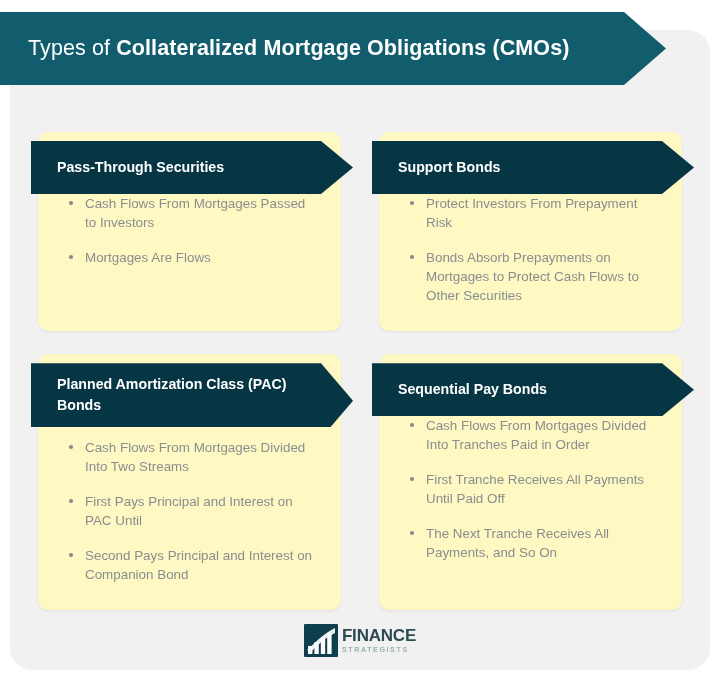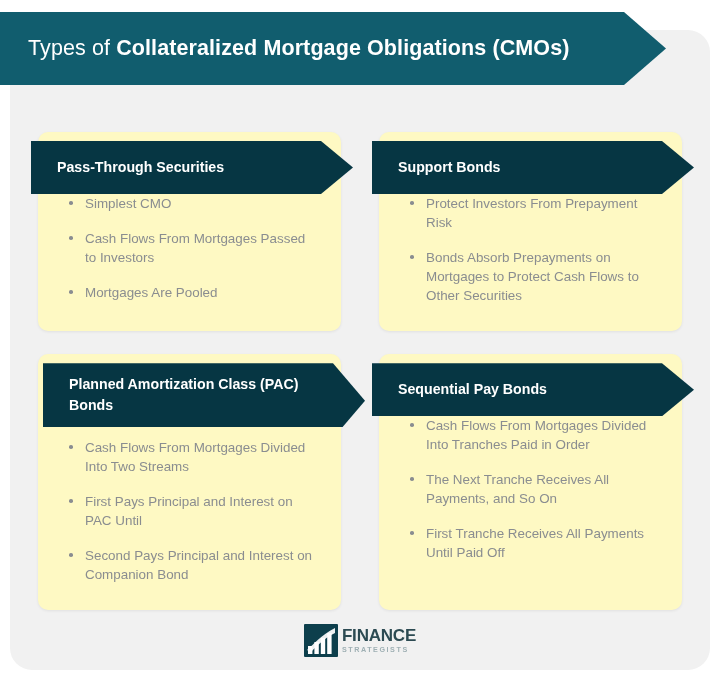--- a/index.html
+++ b/index.html
@@ -101,21 +101,20 @@
     background: #063643;
     -webkit-clip-path: polygon(0 0, 290px 0, 322px 26.5px, 290px 53px, 0 53px);
     clip-path: polygon(0 0, 290px 0, 322px 26.5px, 290px 53px, 0 53px);
     display: flex;
     align-items: center;
   }
   .card.tall .card-header {
     height: 64px;
     -webkit-clip-path: polygon(0 0, 290px 0, 322px 37.5px, 290px 75px, 0 75px);
     clip-path: polygon(0 0, 290px 0, 322px 37.5px, 290px 75px, 0 75px);
-    margin-left: 12px;
   }
   
   .card-header::before {
     content: "";
     position: absolute;
     left: 0;
     top: -6px;
     width: 7px;
     height: 6px;
     background: #0c4b5b;
@@ -211,23 +210,22 @@
 
   <div class="grid">
 
     <div class="row">
 
       <div class="card r1">
         <div class="card-header">
           <div class="card-title">Pass-Through Securities</div>
         </div>
         <ul class="bullets">
-          <li>Simplest CMO</li>
           <li>Cash Flows From Mortgages Passed to Investors</li>
-          <li>Mortgages Are Pooled</li>
+          <li>Mortgages Are Flows</li>
         </ul>
       </div>
 
       <div class="card r1">
         <div class="card-header">
           <div class="card-title">Support Bonds</div>
         </div>
         <ul class="bullets">
           <li>Protect Investors From Prepayment Risk</li>
           <li>Bonds Absorb Prepayments on Mortgages to Protect Cash Flows to Other Securities</li>
@@ -248,22 +246,22 @@
           <li>Second Pays Principal and Interest on Companion Bond</li>
         </ul>
       </div>
 
       <div class="card r2">
         <div class="card-header">
           <div class="card-title">Sequential Pay Bonds</div>
         </div>
         <ul class="bullets">
           <li>Cash Flows From Mortgages Divided Into Tranches Paid in Order</li>
+          <li>First Tranche Receives All Payments Until Paid Off</li>
           <li>The Next Tranche Receives All Payments, and So On</li>
-          <li>First Tranche Receives All Payments Until Paid Off</li>
         </ul>
       </div>
 
     </div>
 
   </div>
 
   <div class="footer">
     <div class="logo">
       <svg class="logo-mark" viewBox="0 0 34 33">

